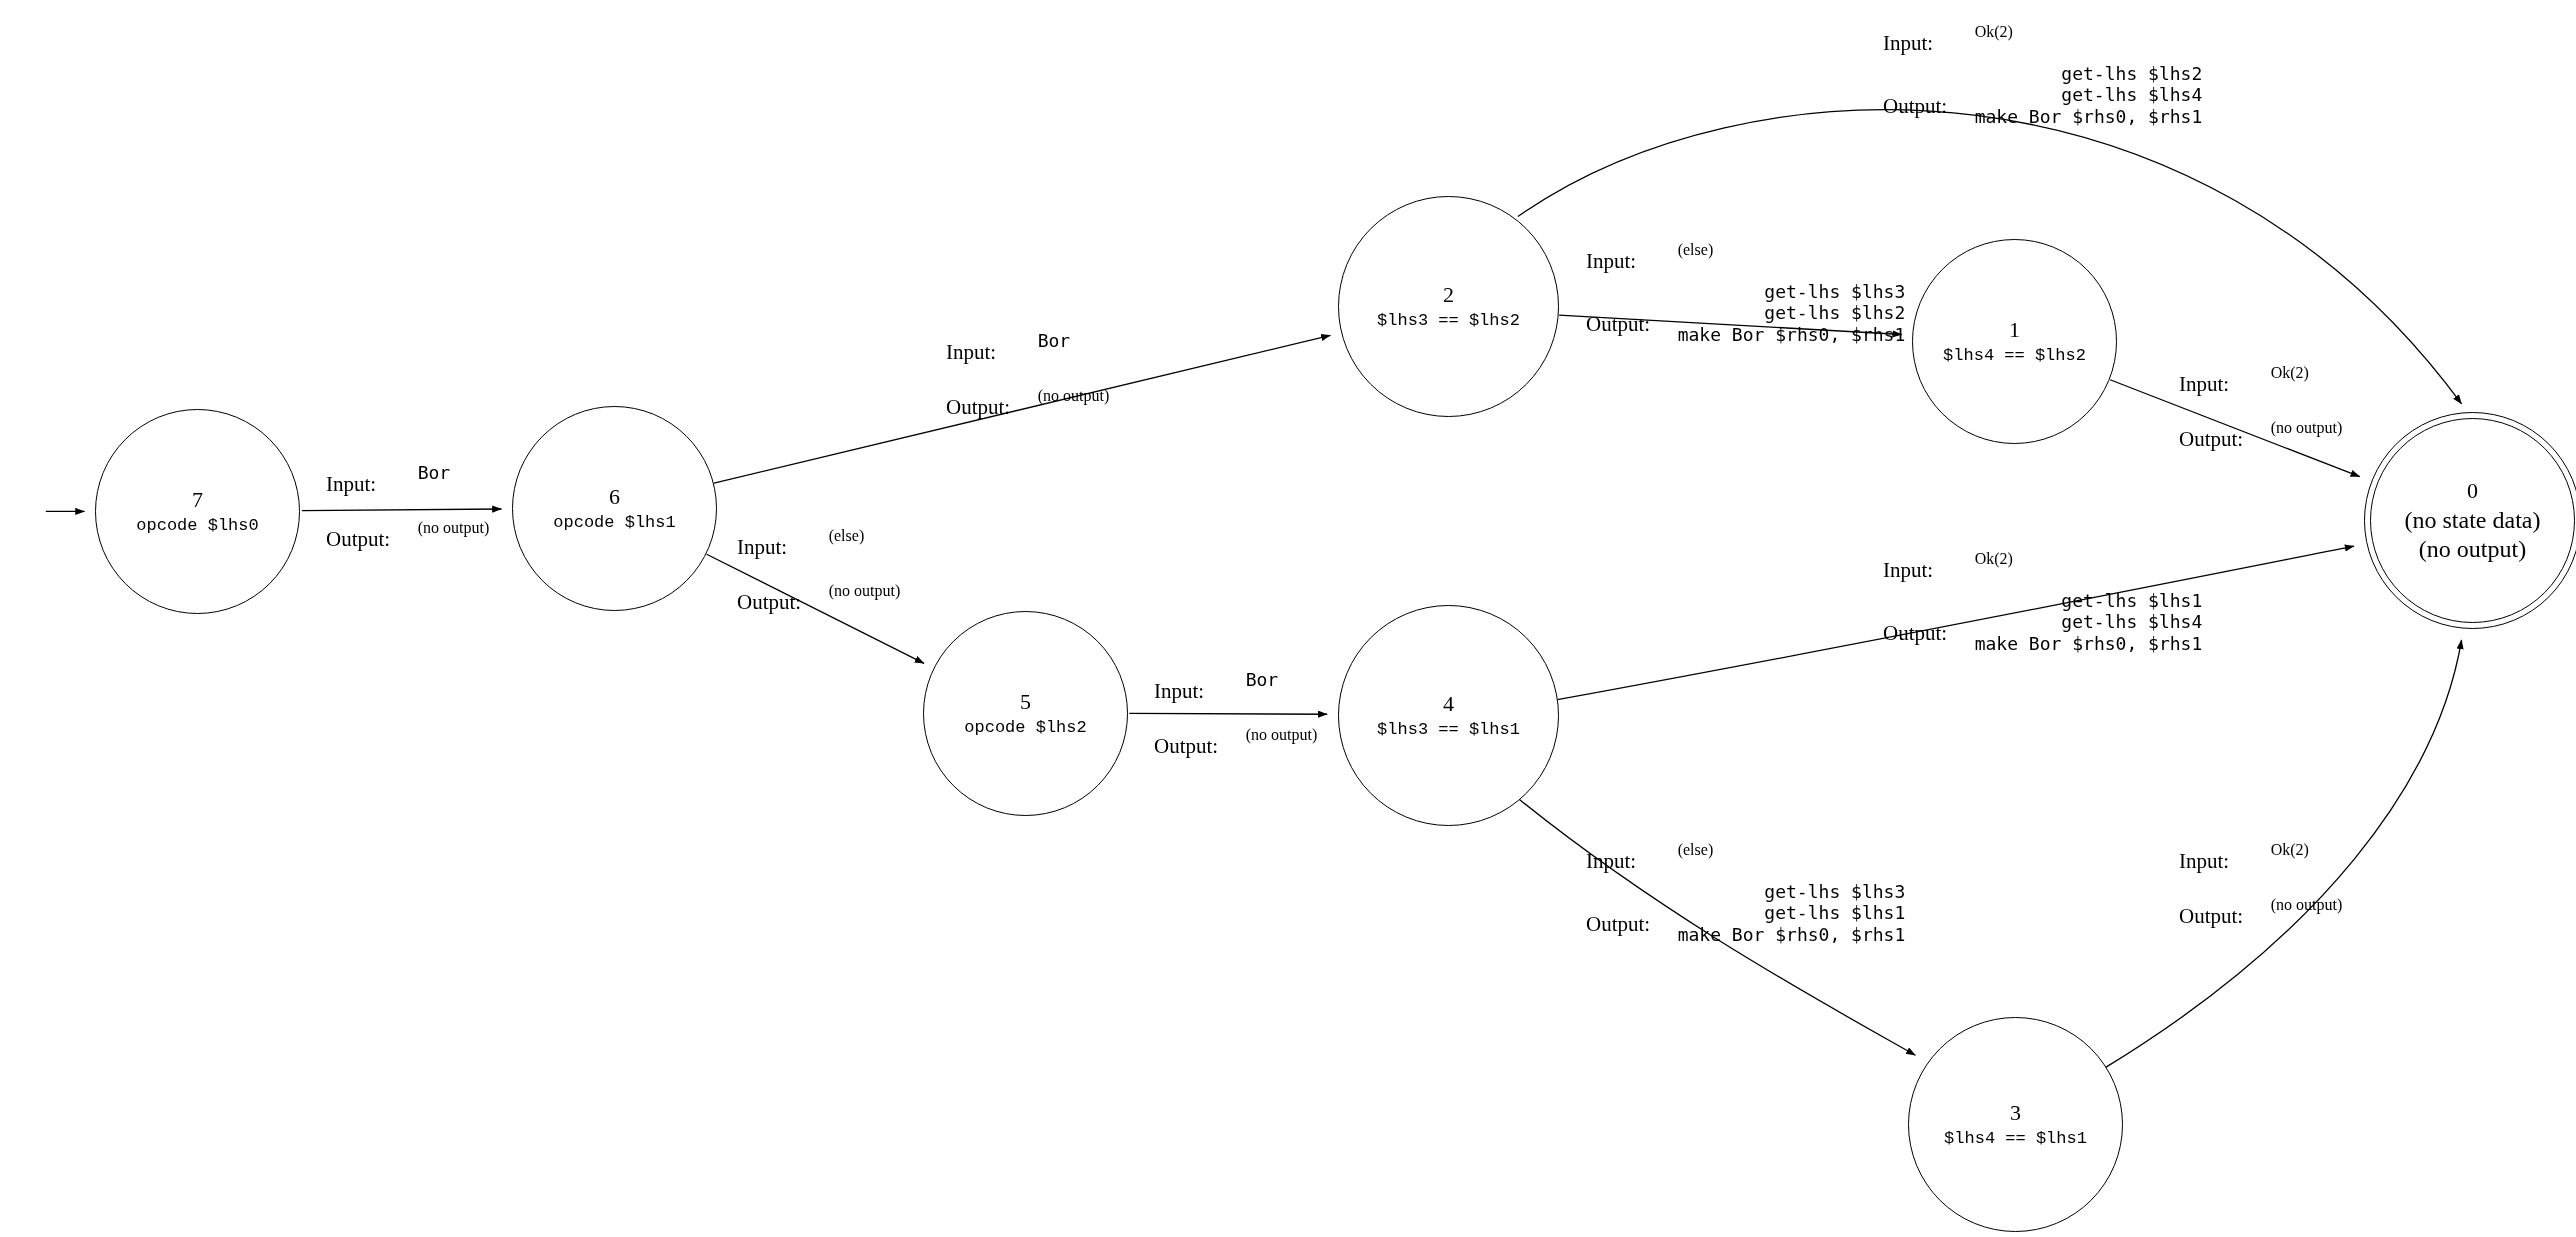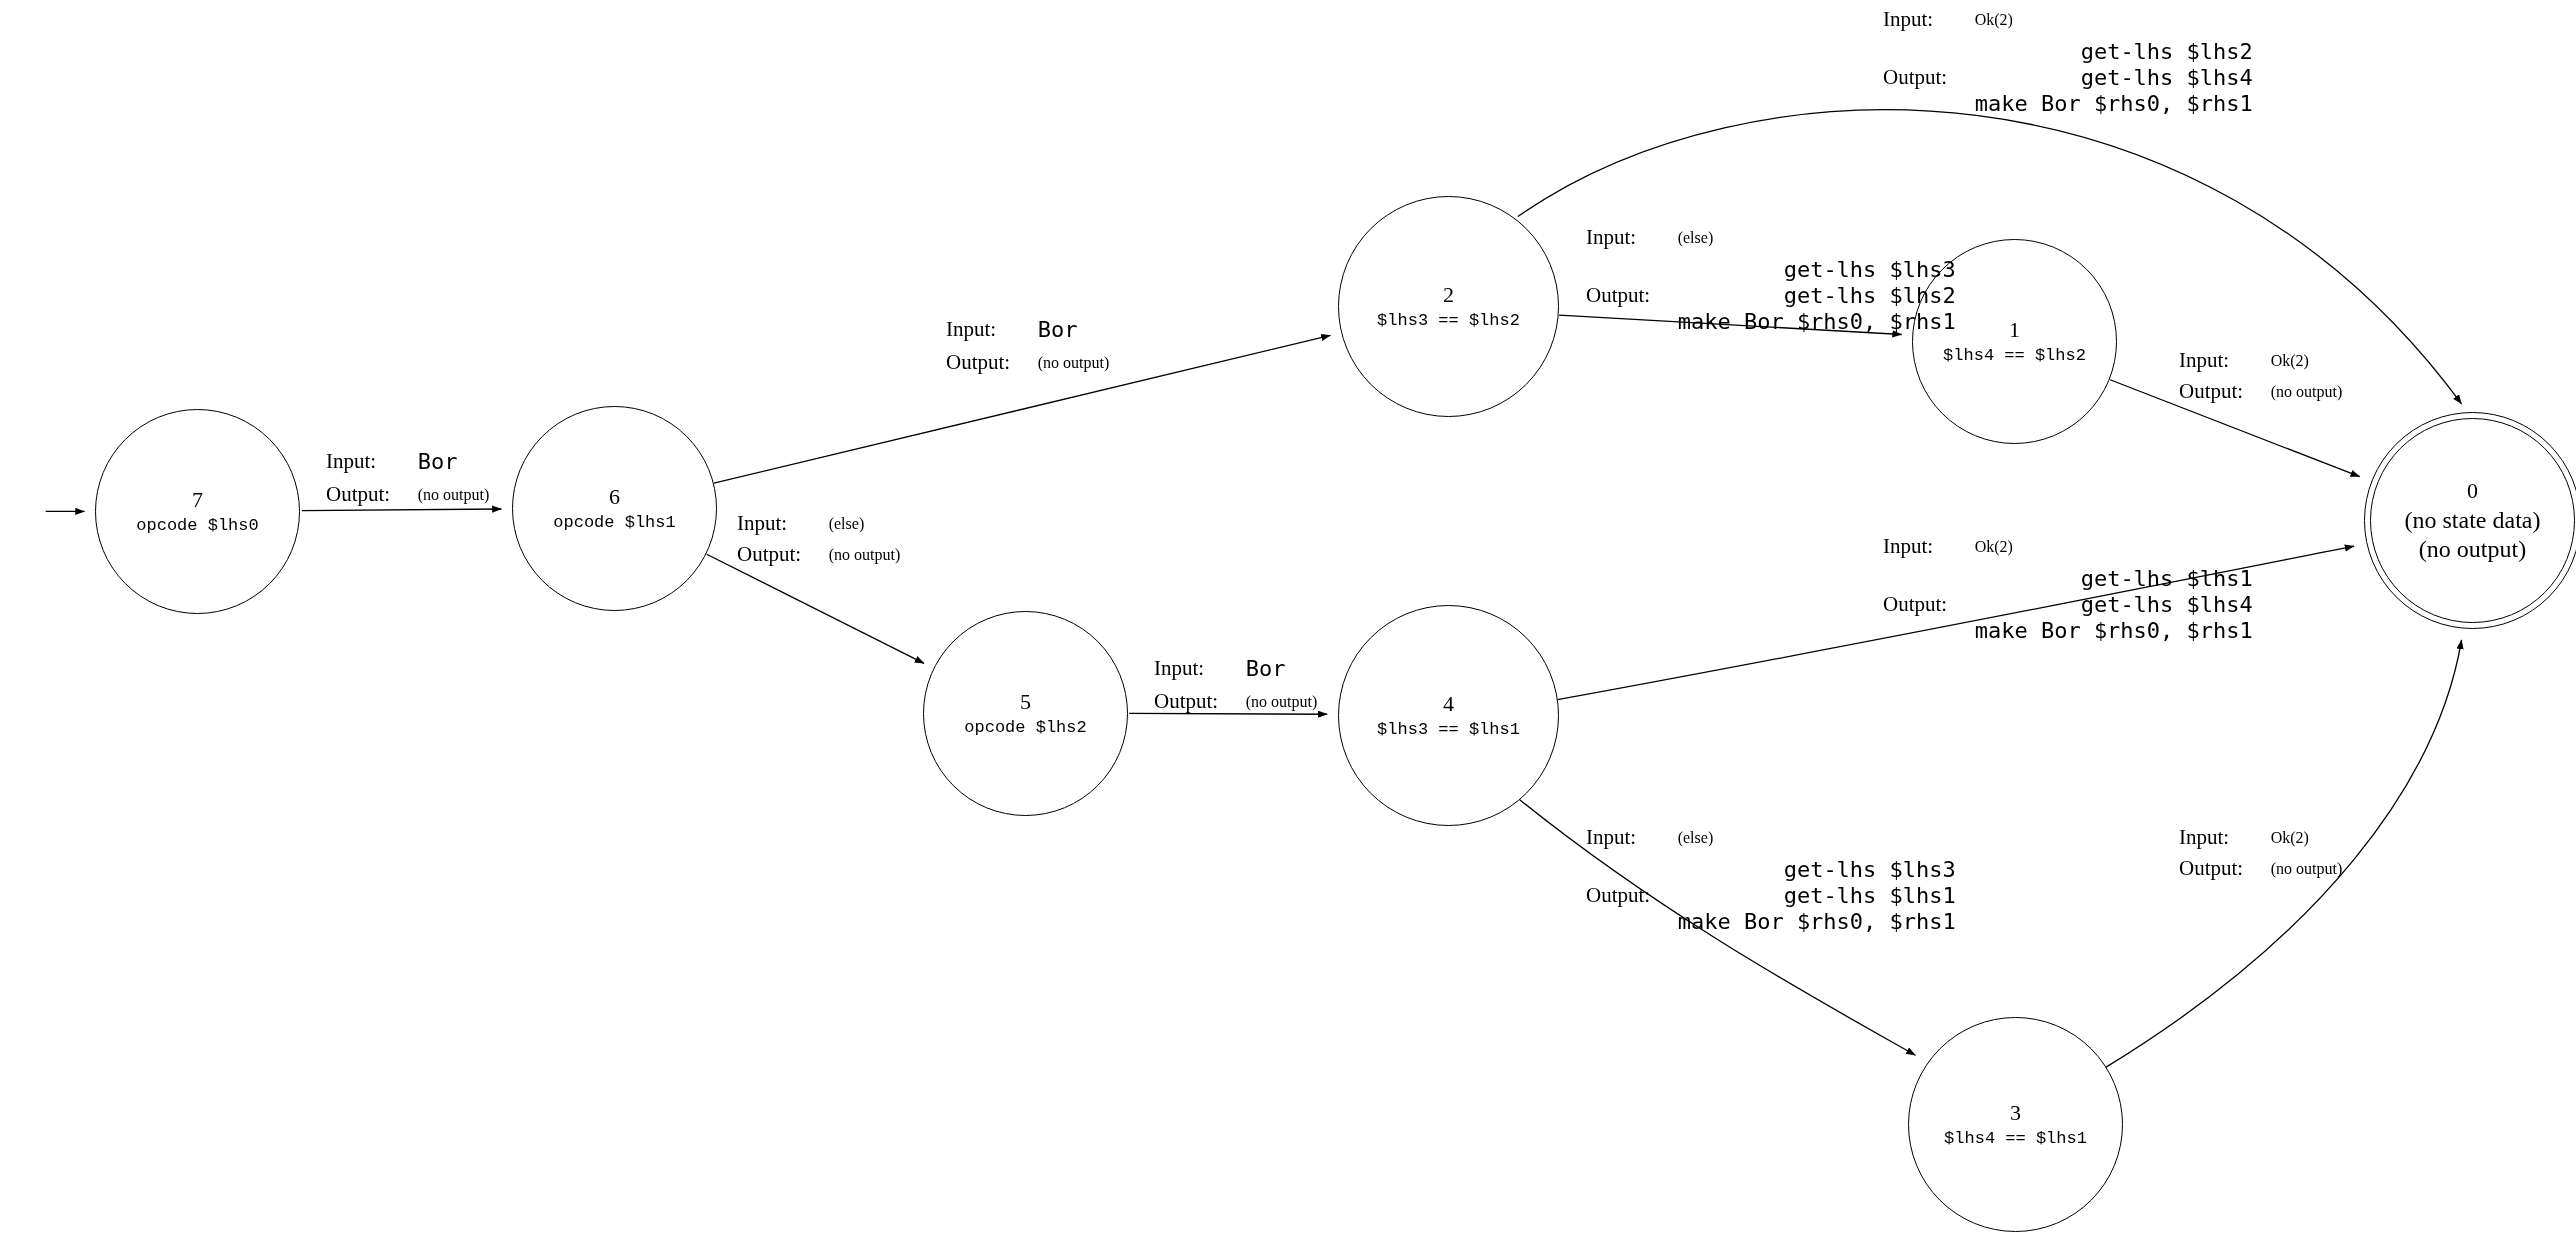--- a/index.html
+++ b/index.html
@@ -9,23 +9,23 @@
   .edge{fill:none;stroke:#000;stroke-width:1.6;}
   .node{position:absolute;border:1.6px solid #000;border-radius:50%;background:#fff;
         display:flex;flex-direction:column;align-items:center;justify-content:center;
         gap:5.7px;box-sizing:border-box;text-align:center;}
   .node .num{font-family:"Liberation Serif",serif;font-size:22px;line-height:1;}
   .node .code{font-family:Liberation Mono, monospace;font-size:17px;line-height:1;white-space:pre;}
   .node .plain{font-family:"Liberation Serif",serif;font-size:24px;line-height:1;white-space:pre;}
   .ring{position:absolute;inset:4.8px;border:1.6px solid #000;border-radius:50%;}
   .edge-label{position:absolute;display:grid;grid-template-columns:auto auto;
               column-gap:27.5px;row-gap:8px;align-items:center;}
-  .edge-label .key{font-family:"Liberation Serif",serif;font-size:21px;line-height:1.1;}
+  .edge-label .key{font-family:"Liberation Serif",serif;font-size:21px;line-height:1.1;margin-top:24px;}
   .edge-label .val{font-family:"Liberation Serif",serif;font-size:16px;line-height:1.1;white-space:pre;}
-  .edge-label .val.mono{font-family:"DejaVu Sans Mono",monospace;font-size:22px;line-height:1.18;}
+  .edge-label .val.mono{font-family:"DejaVu Sans Mono",monospace;font-size:18px;line-height:1.18;}
   .edge-label .val.multi{text-align:right;}
 </style>
 </head>
 <body>
 
 <div id="canvas" style="width: 2576px; height: 1237px;">
   <svg id="edge-layer" xmlns="http://www.w3.org/2000/svg" viewBox="0 0 3187 1531">
     <defs>
       <marker id="arrow" markerWidth="13" markerHeight="10" refX="11.5" refY="4.5" orient="auto" markerUnits="userSpaceOnUse">
         <path d="M0,0 L12,4.5 L0,9 z" fill="#000"></path>

